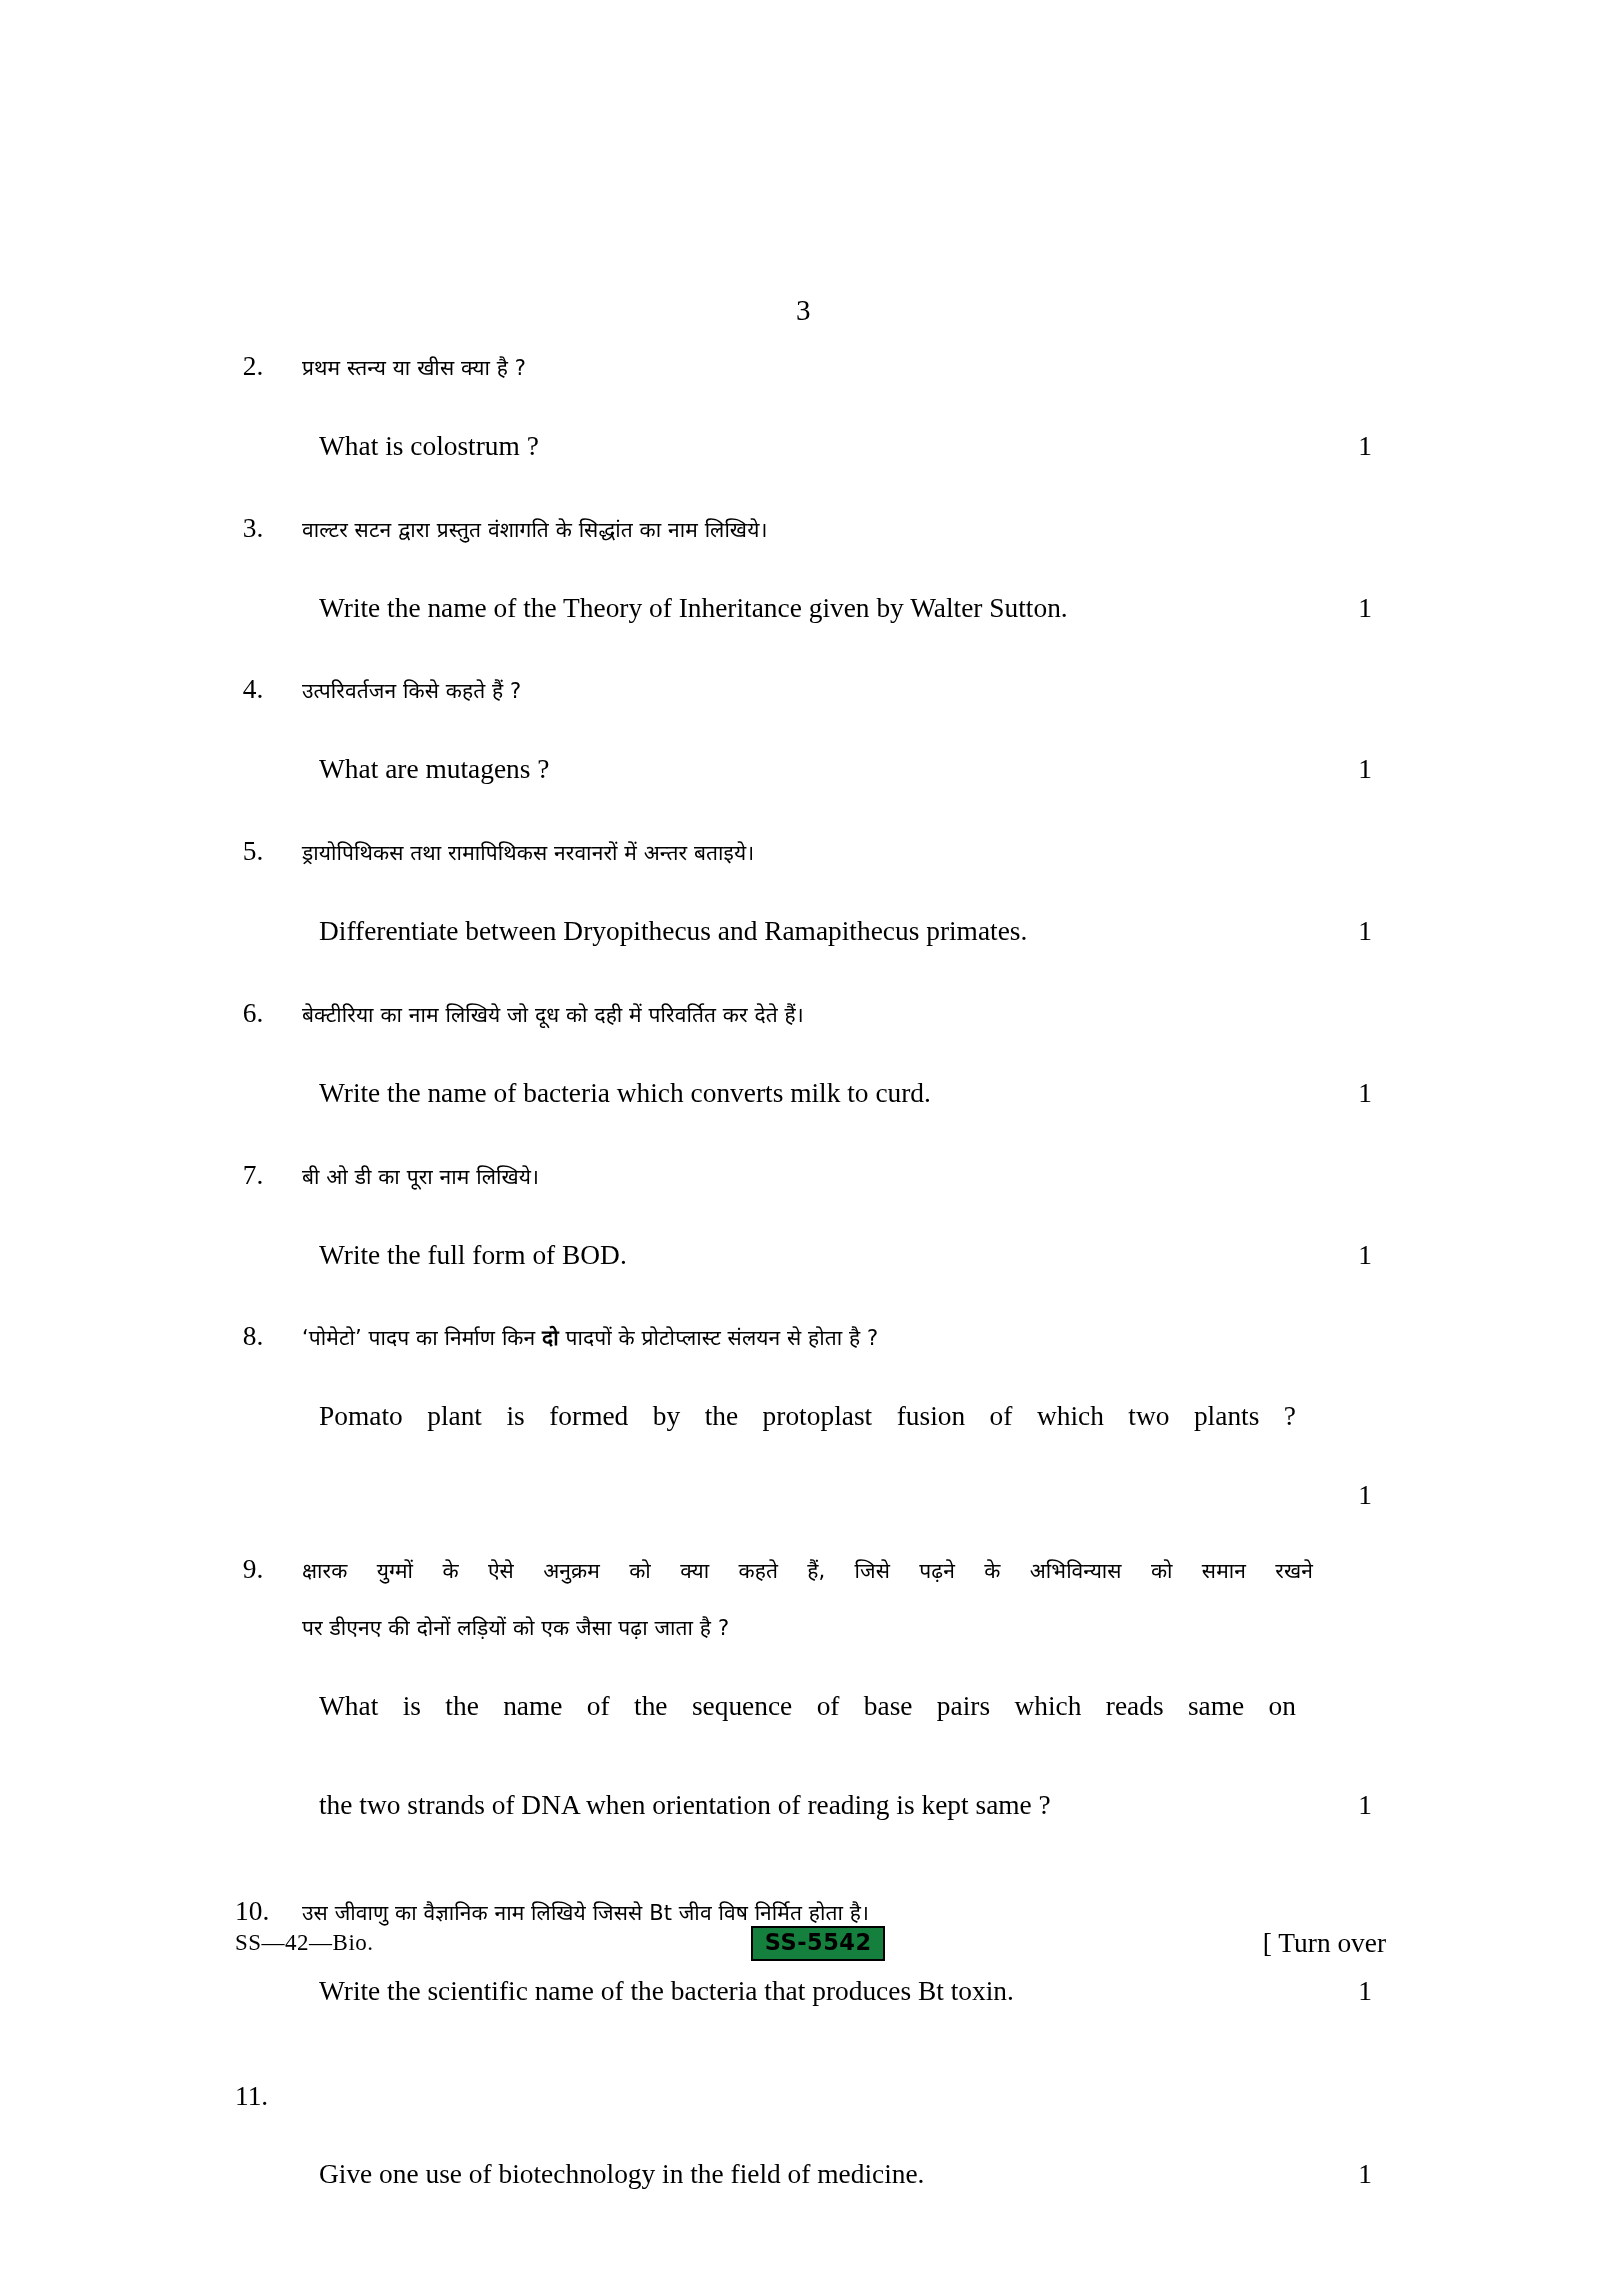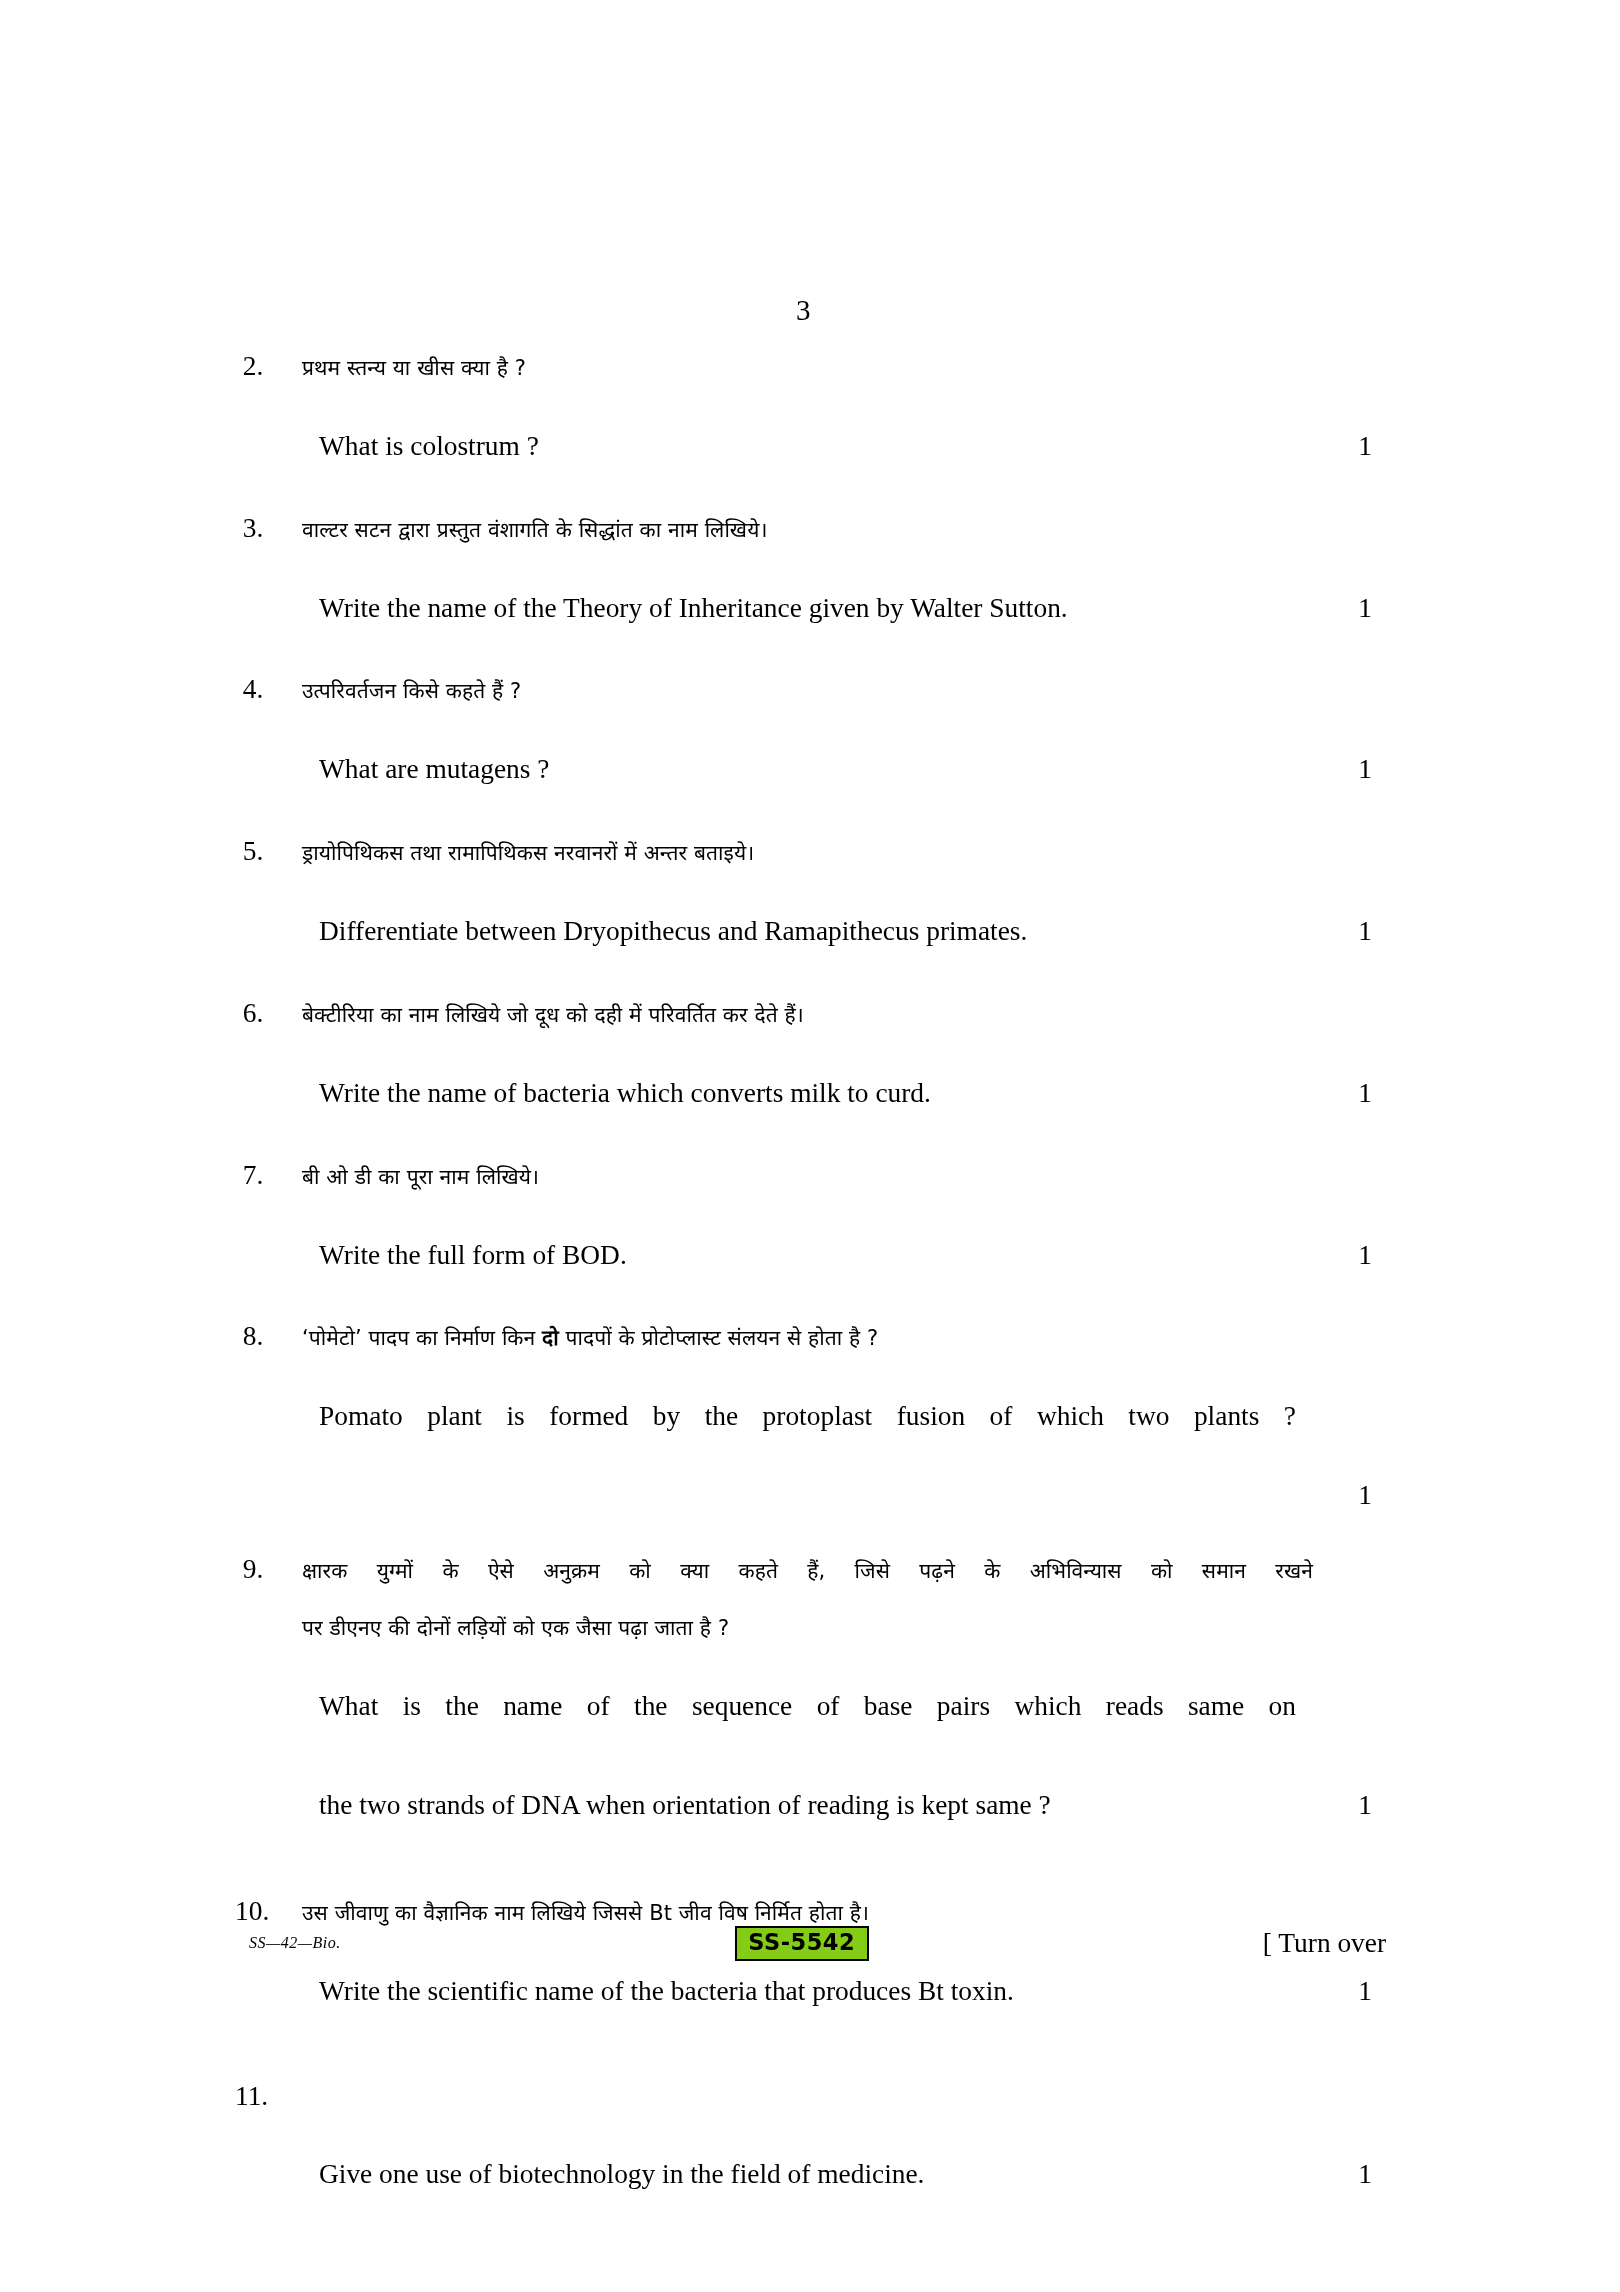--- a/index.html
+++ b/index.html
@@ -129,42 +129,40 @@
     position: absolute;
     left: 235px;
     top: 1926px;
     width: 1157px;
     display: flex;
     align-items: center;
   }
 
   .footer-left {
     flex: 0 0 auto;
-    font-style: italic;
-    font-size: 16px;
+    font-size: 23px;
     font-family: "Liberation Serif", "DejaVu Serif", serif;
     letter-spacing: 0.5px;
-    margin-left: 14px;
   }
 
   .footer-center {
     flex: 1 1 auto;
     text-align: center;
   }
 
   .code-box {
     display: inline-block;
     border: 2.9px solid #000;
     padding: 2px 11.8px 2.9px 11.8px;
     font-family: "DejaVu Sans", "Liberation Sans", sans-serif;
     font-weight: bold;
     font-size: 22.5px;
     letter-spacing: 0.5px;
     line-height: 1.15;
-    background: #84cc16;
+    background: #15803d;
   }
 
   .footer-right {
     flex: 0 0 auto;
     font-size: 27.4px;
     font-family: "Liberation Serif", "DejaVu Serif", serif;
     padding-right: 5.9px;
   }
 </style>
 </head>

